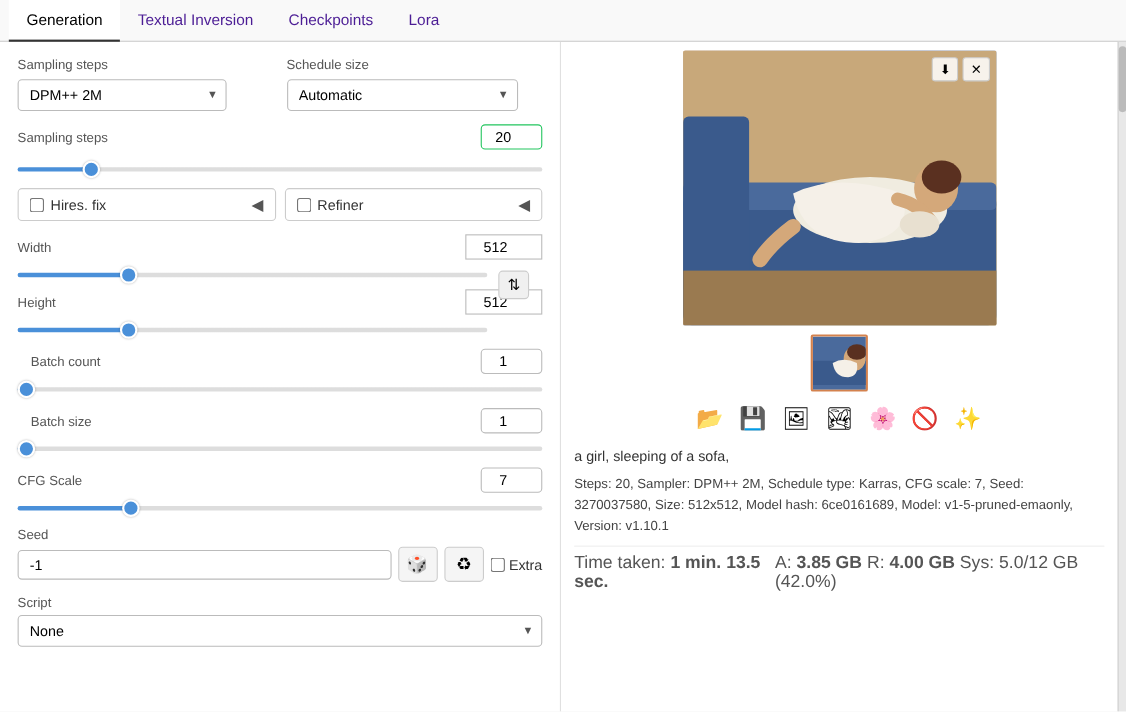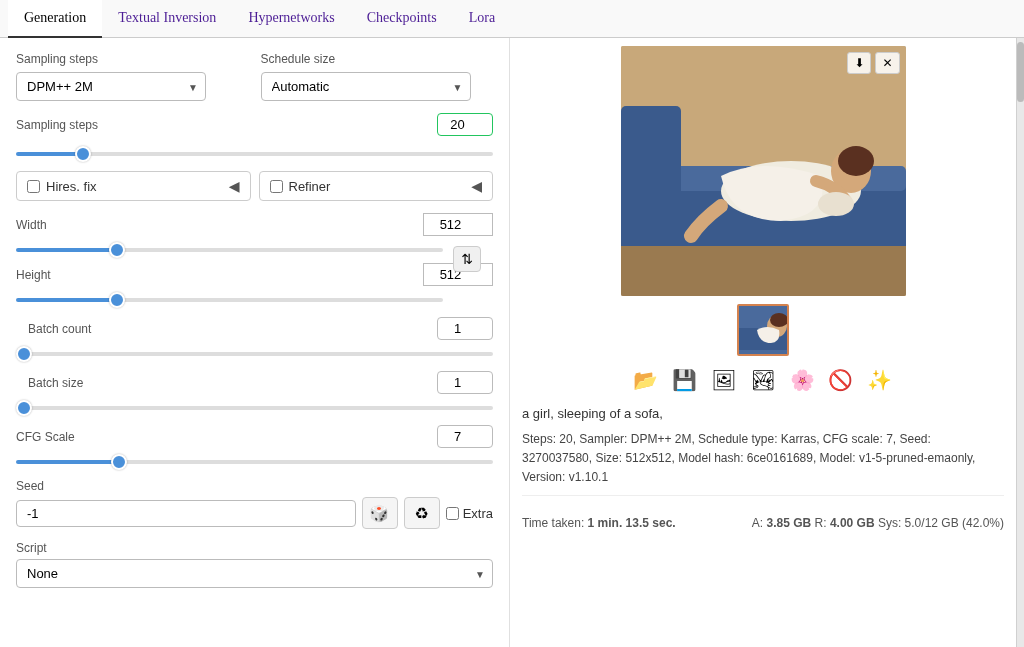--- a/index.html
+++ b/index.html
@@ -16,21 +16,20 @@
       height: 647px;
       background: #fff;
       overflow: hidden;
     }
     .tabs-bar {
       display: flex;
       align-items: center;
       border-bottom: 1px solid #ccc;
       background: #f9f9f9;
       padding: 0 8px;
-      font-family: Liberation Serif, serif;
     }
     .tab {
       padding: 10px 16px;
       cursor: pointer;
       font-size: 14px;
       color: #4c1d95;
       border-bottom: 2px solid transparent;
       margin-bottom: -1px;
     }
     .tab.active {
@@ -351,24 +350,24 @@
     }
     .meta-text {
       font-size: 12px;
       color: #444;
       line-height: 1.6;
       margin-bottom: 8px;
     }
     .time-row {
       display: flex;
       justify-content: space-between;
-      font-size: 12px;
+      font-size: 16px;
       color: #555;
       border-top: 1px solid #eee;
-      padding-top: 20px;
+      padding-top: 6px;
     }
     .time-label {
       font-weight: normal;
     }
     .time-value {
       font-weight: bold;
     }
     .scrollbar {
       width: 8px;
       background: #e8e8e8;
@@ -391,23 +390,20 @@
 <body>
 
 <div class="main-container">
 
   <div class="tabs-bar">
     <div class="tab active">
       <span>Generation</span>
     </div>
     <div class="tab">
       <span>Textual Inversion</span>
-    </div>
-    <div class="tab">
-      <span>Hypernetworks</span>
     </div>
     <div class="tab">
       <span>Checkpoints</span>
     </div>
     <div class="tab">
       <span>Lora</span>
     </div>
   </div>
 
   <div class="content-area">

